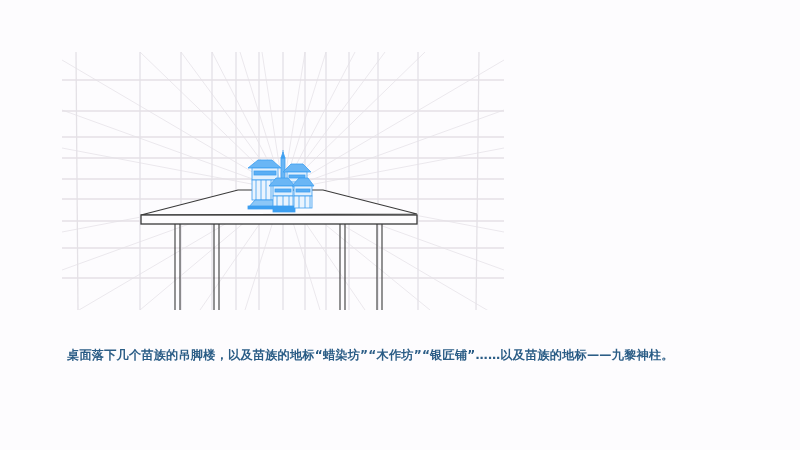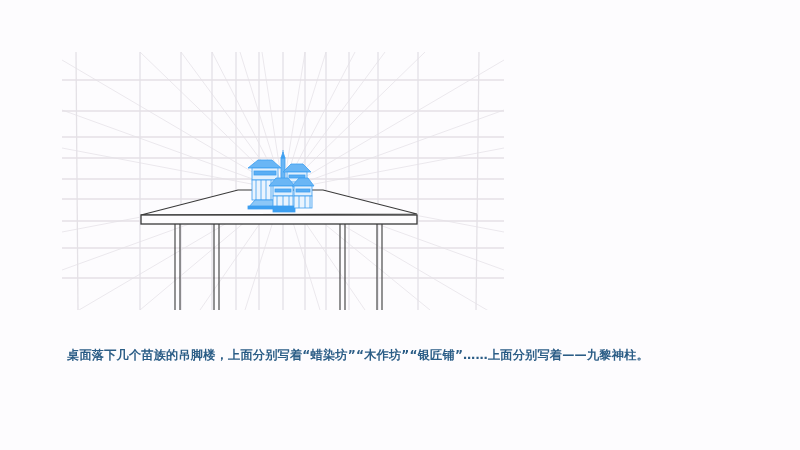--- a/index.html
+++ b/index.html
@@ -140,13 +140,13 @@
       <rect x="294" y="186" width="18" height="10" fill="#e2f0fd"></rect>
       <rect x="296" y="189" width="14" height="3" fill="#5aaef4"></rect>
       <rect x="294" y="196" width="18" height="12" fill="#eaf4fe"></rect>
       <line x1="299" y1="196" x2="299" y2="208"></line>
       <line x1="305" y1="196" x2="305" y2="208"></line>
       <line x1="310" y1="196" x2="310" y2="208"></line>
     </g>
   </svg>
 </div>
 
-<div class="caption">桌面落下几个苗族的吊脚楼，上面分别写着“蜡染坊”“木作坊”“银匠铺”……上面分别写着——九黎神柱。</div>
+<div class="caption">桌面落下几个苗族的吊脚楼，以及苗族的地标“蜡染坊”“木作坊”“银匠铺”……以及苗族的地标——九黎神柱。</div>
 
 </body></html>

